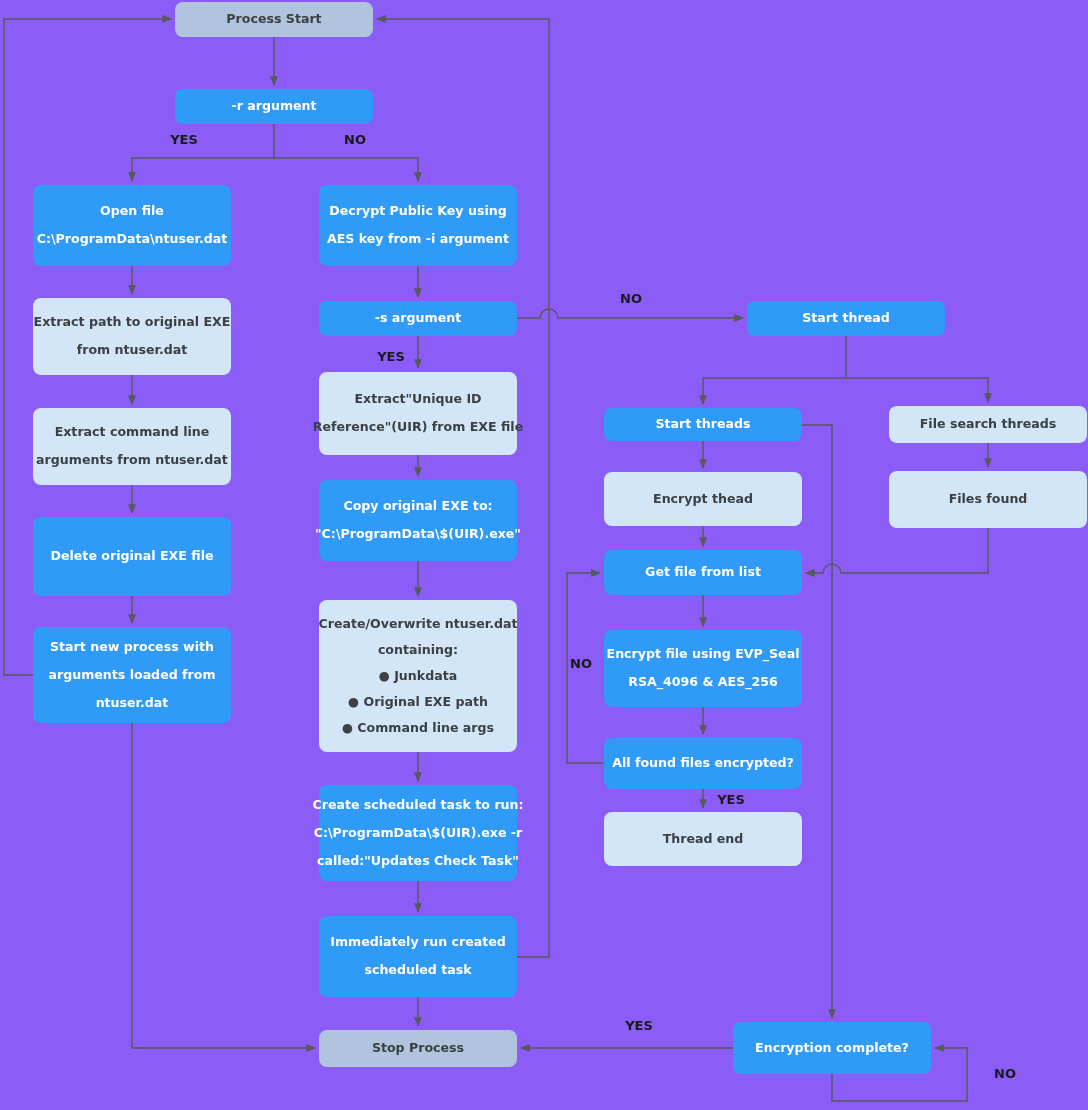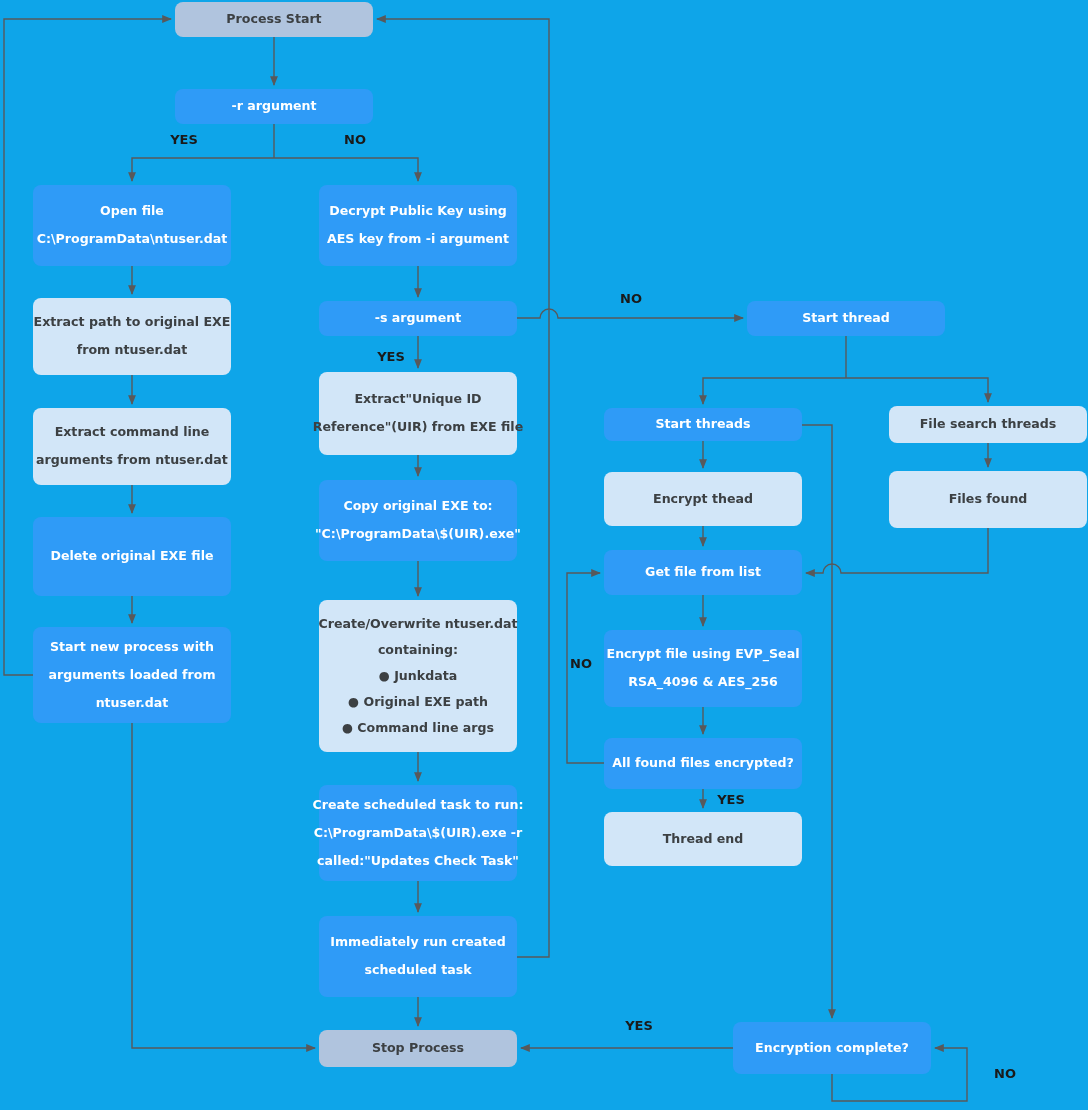--- a/index.html
+++ b/index.html
@@ -4,21 +4,21 @@
 <style>
   html, body {
     margin: 0;
     padding: 0;
     background: #ffffff;
   }
   #canvas-wrap {
     position: relative;
     width: 1088px;
     height: 1110px;
-    background: #0ea5e9;
+    background: #8b5cf6;
     font-family: "DejaVu Sans", sans-serif;
   }
   svg#flow {
     position: absolute;
     top: 0;
     left: 0;
     width: 1088px;
     height: 1110px;
     overflow: visible;
   }

